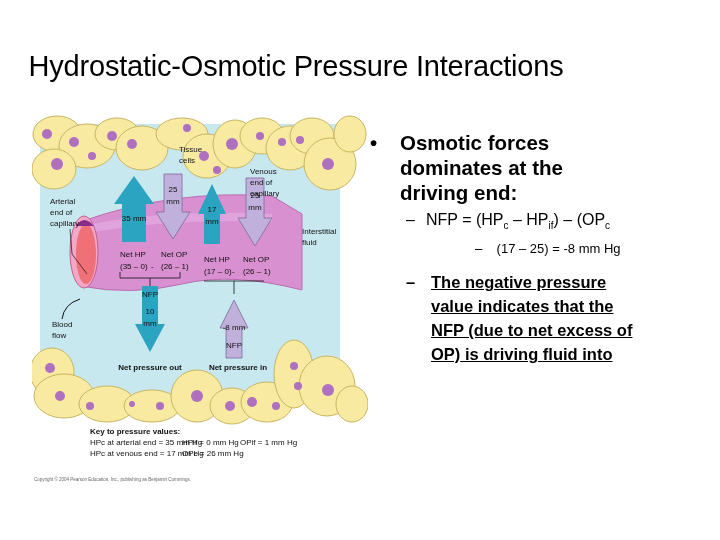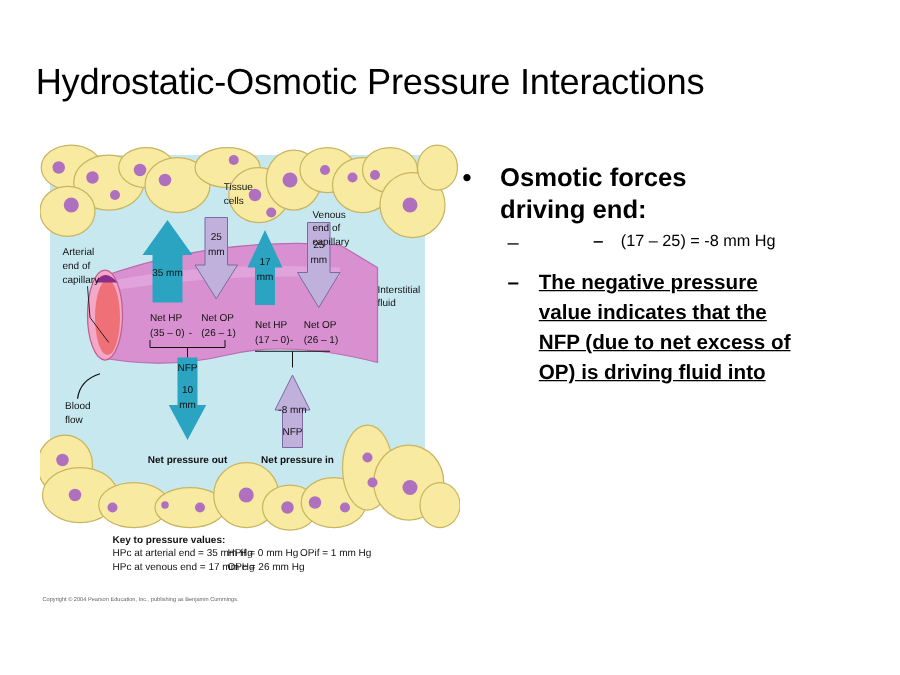--- a/index.html
+++ b/index.html
@@ -167,25 +167,27 @@
     <text class="fig-text" x="150" y="342">OPc = 26 mm Hg</text>
     <text class="fig-text" x="208" y="331">OPif = 1 mm Hg</text>
   </g>
   <text class="fig-text" x="2" y="367" style="font-size:4.5px;fill:#666">Copyright © 2004 Pearson Education, Inc., publishing as Benjamin Cummings.</text>
 </svg>
 
 <div class="bullets">
   <div class="l1">
     <span class="dot">•</span>
     <div>Osmotic forces</div>
+    <div>dominates at the</div>
     <div>driving end:</div>
   </div>
 
   <div class="l2">
     <span class="dash">–</span>
+    <div><span>NFP = (HP</span><sub>c</sub><span> – HP</span><sub>if</sub><span>) – (OP</span><sub>c</sub></div>
   </div>
 
   <div class="l3" style="margin-top:4px;">
     <span class="dash">–</span>
   </div>
   <div class="l3">
     <span class="dash">–</span>
     <span style="white-space:pre"> (17 – 25) = -8 mm Hg</span>
   </div>
 

